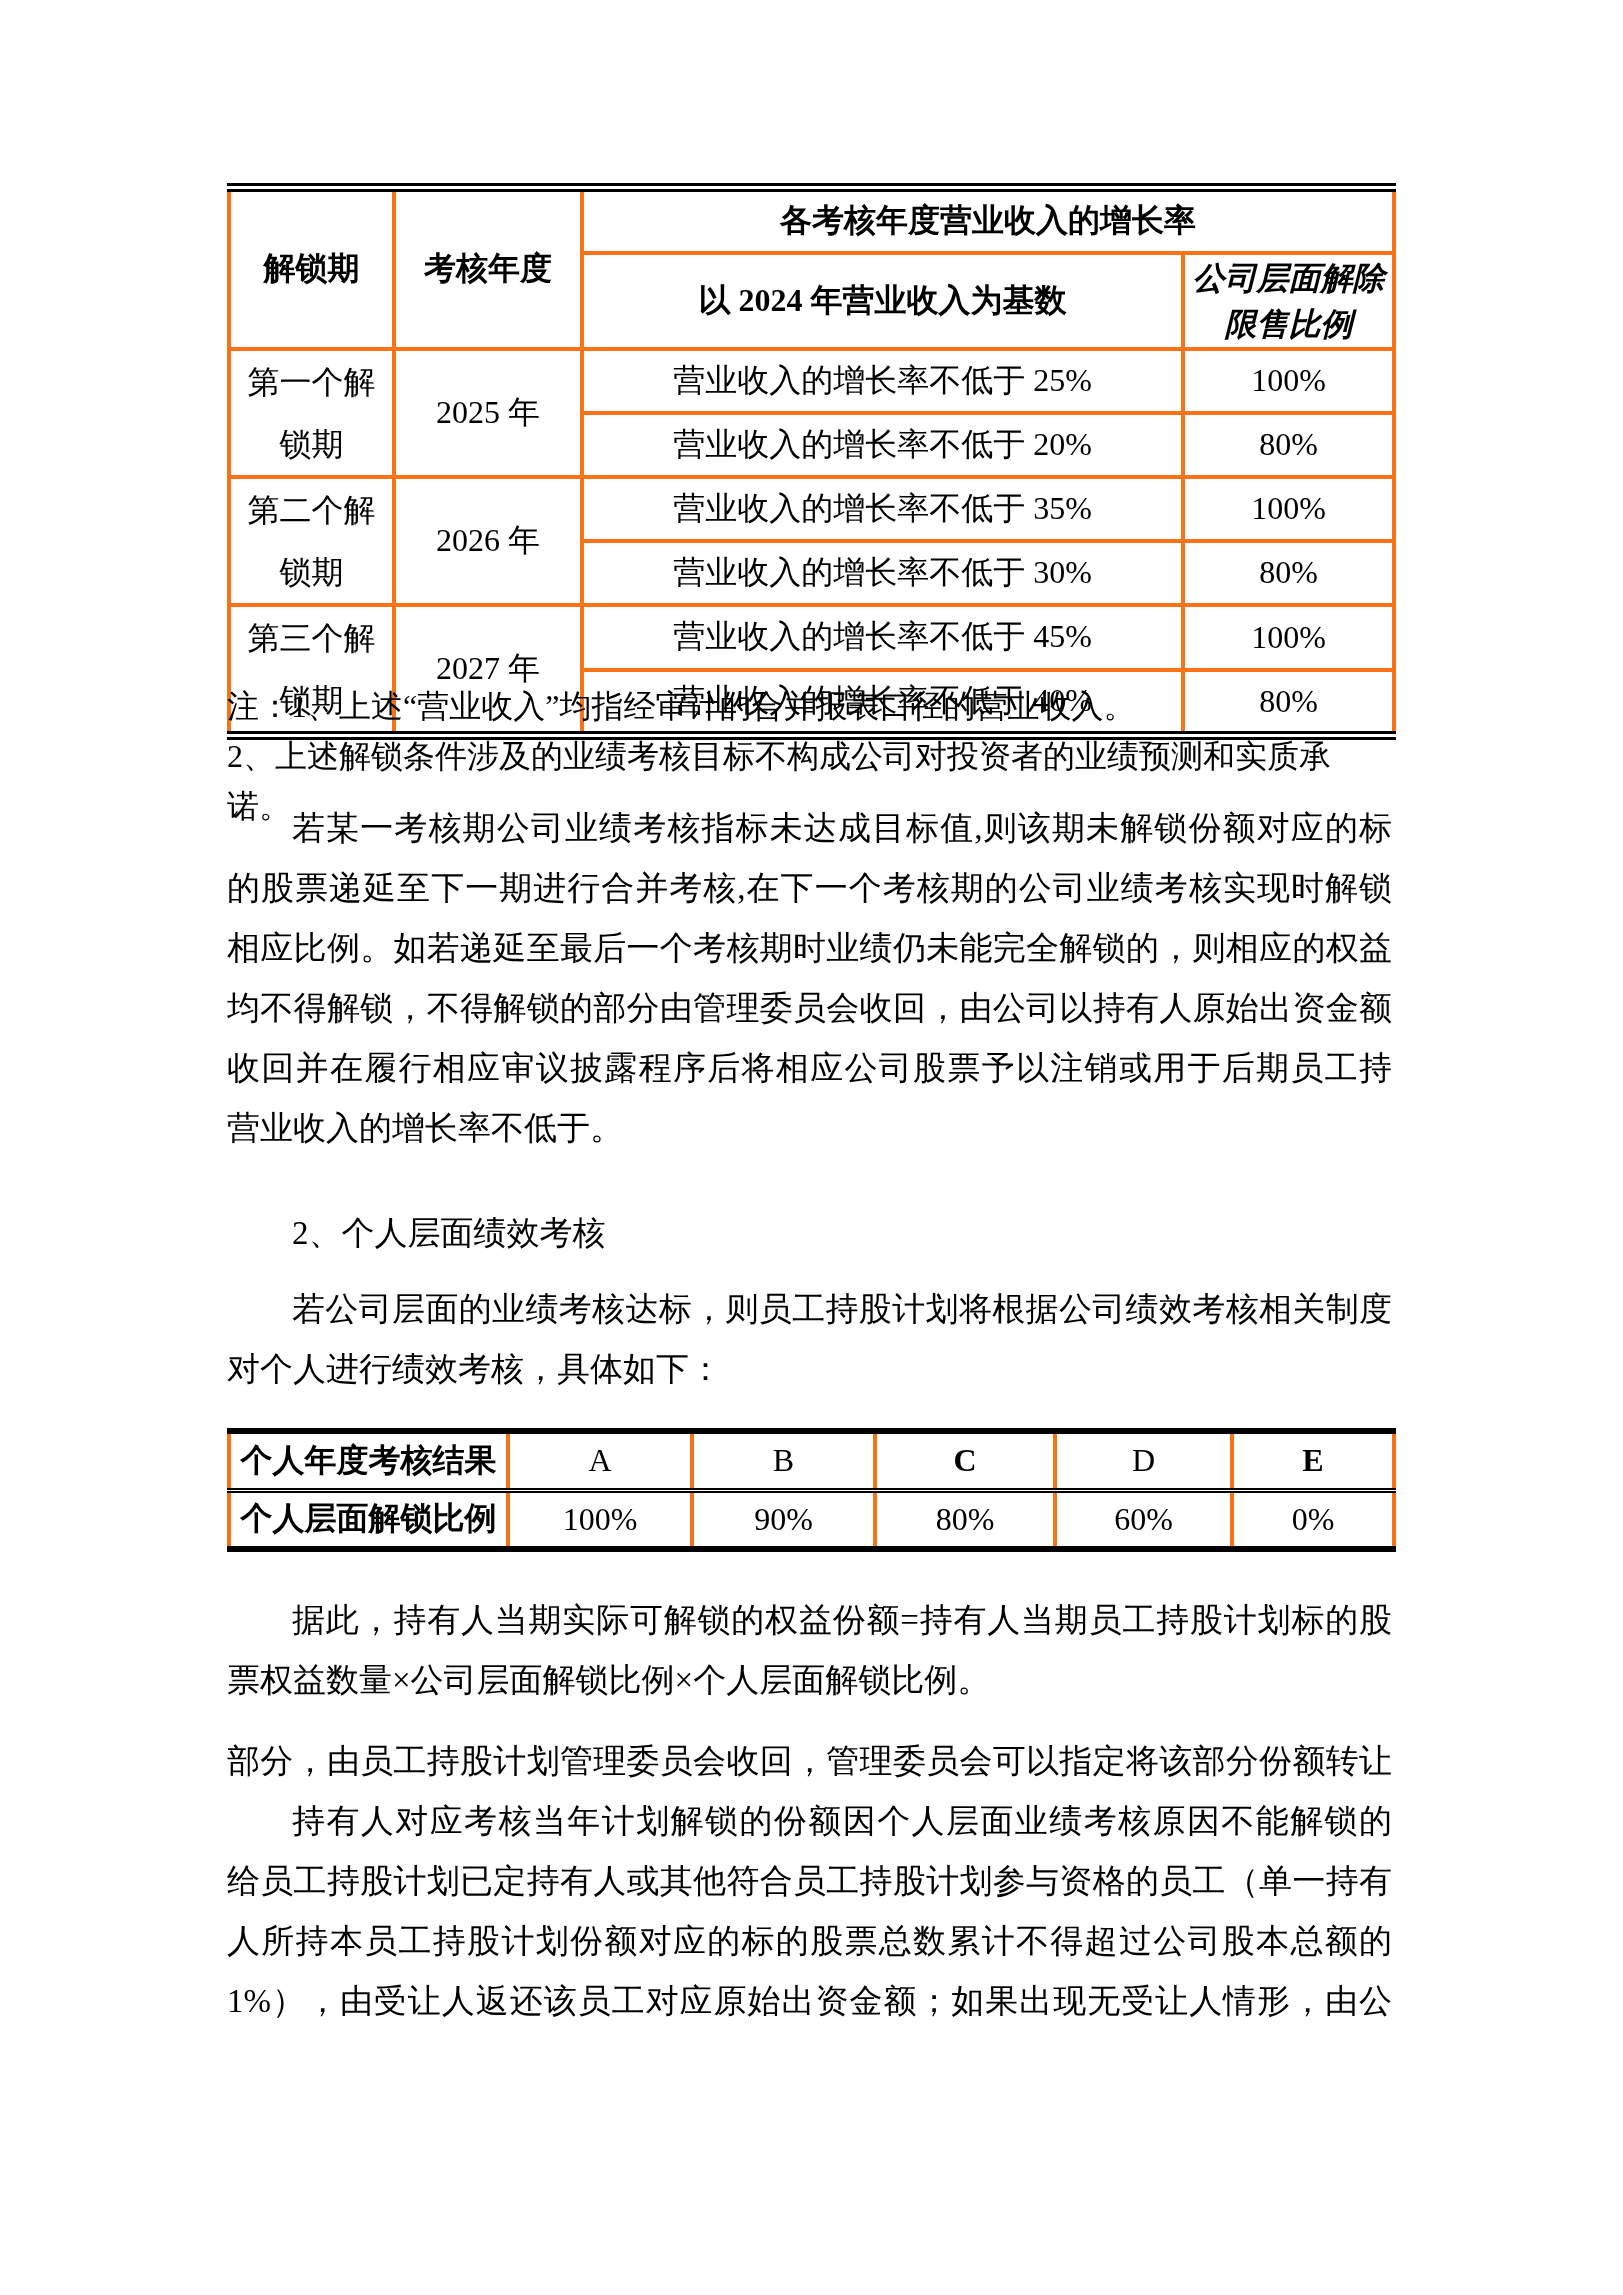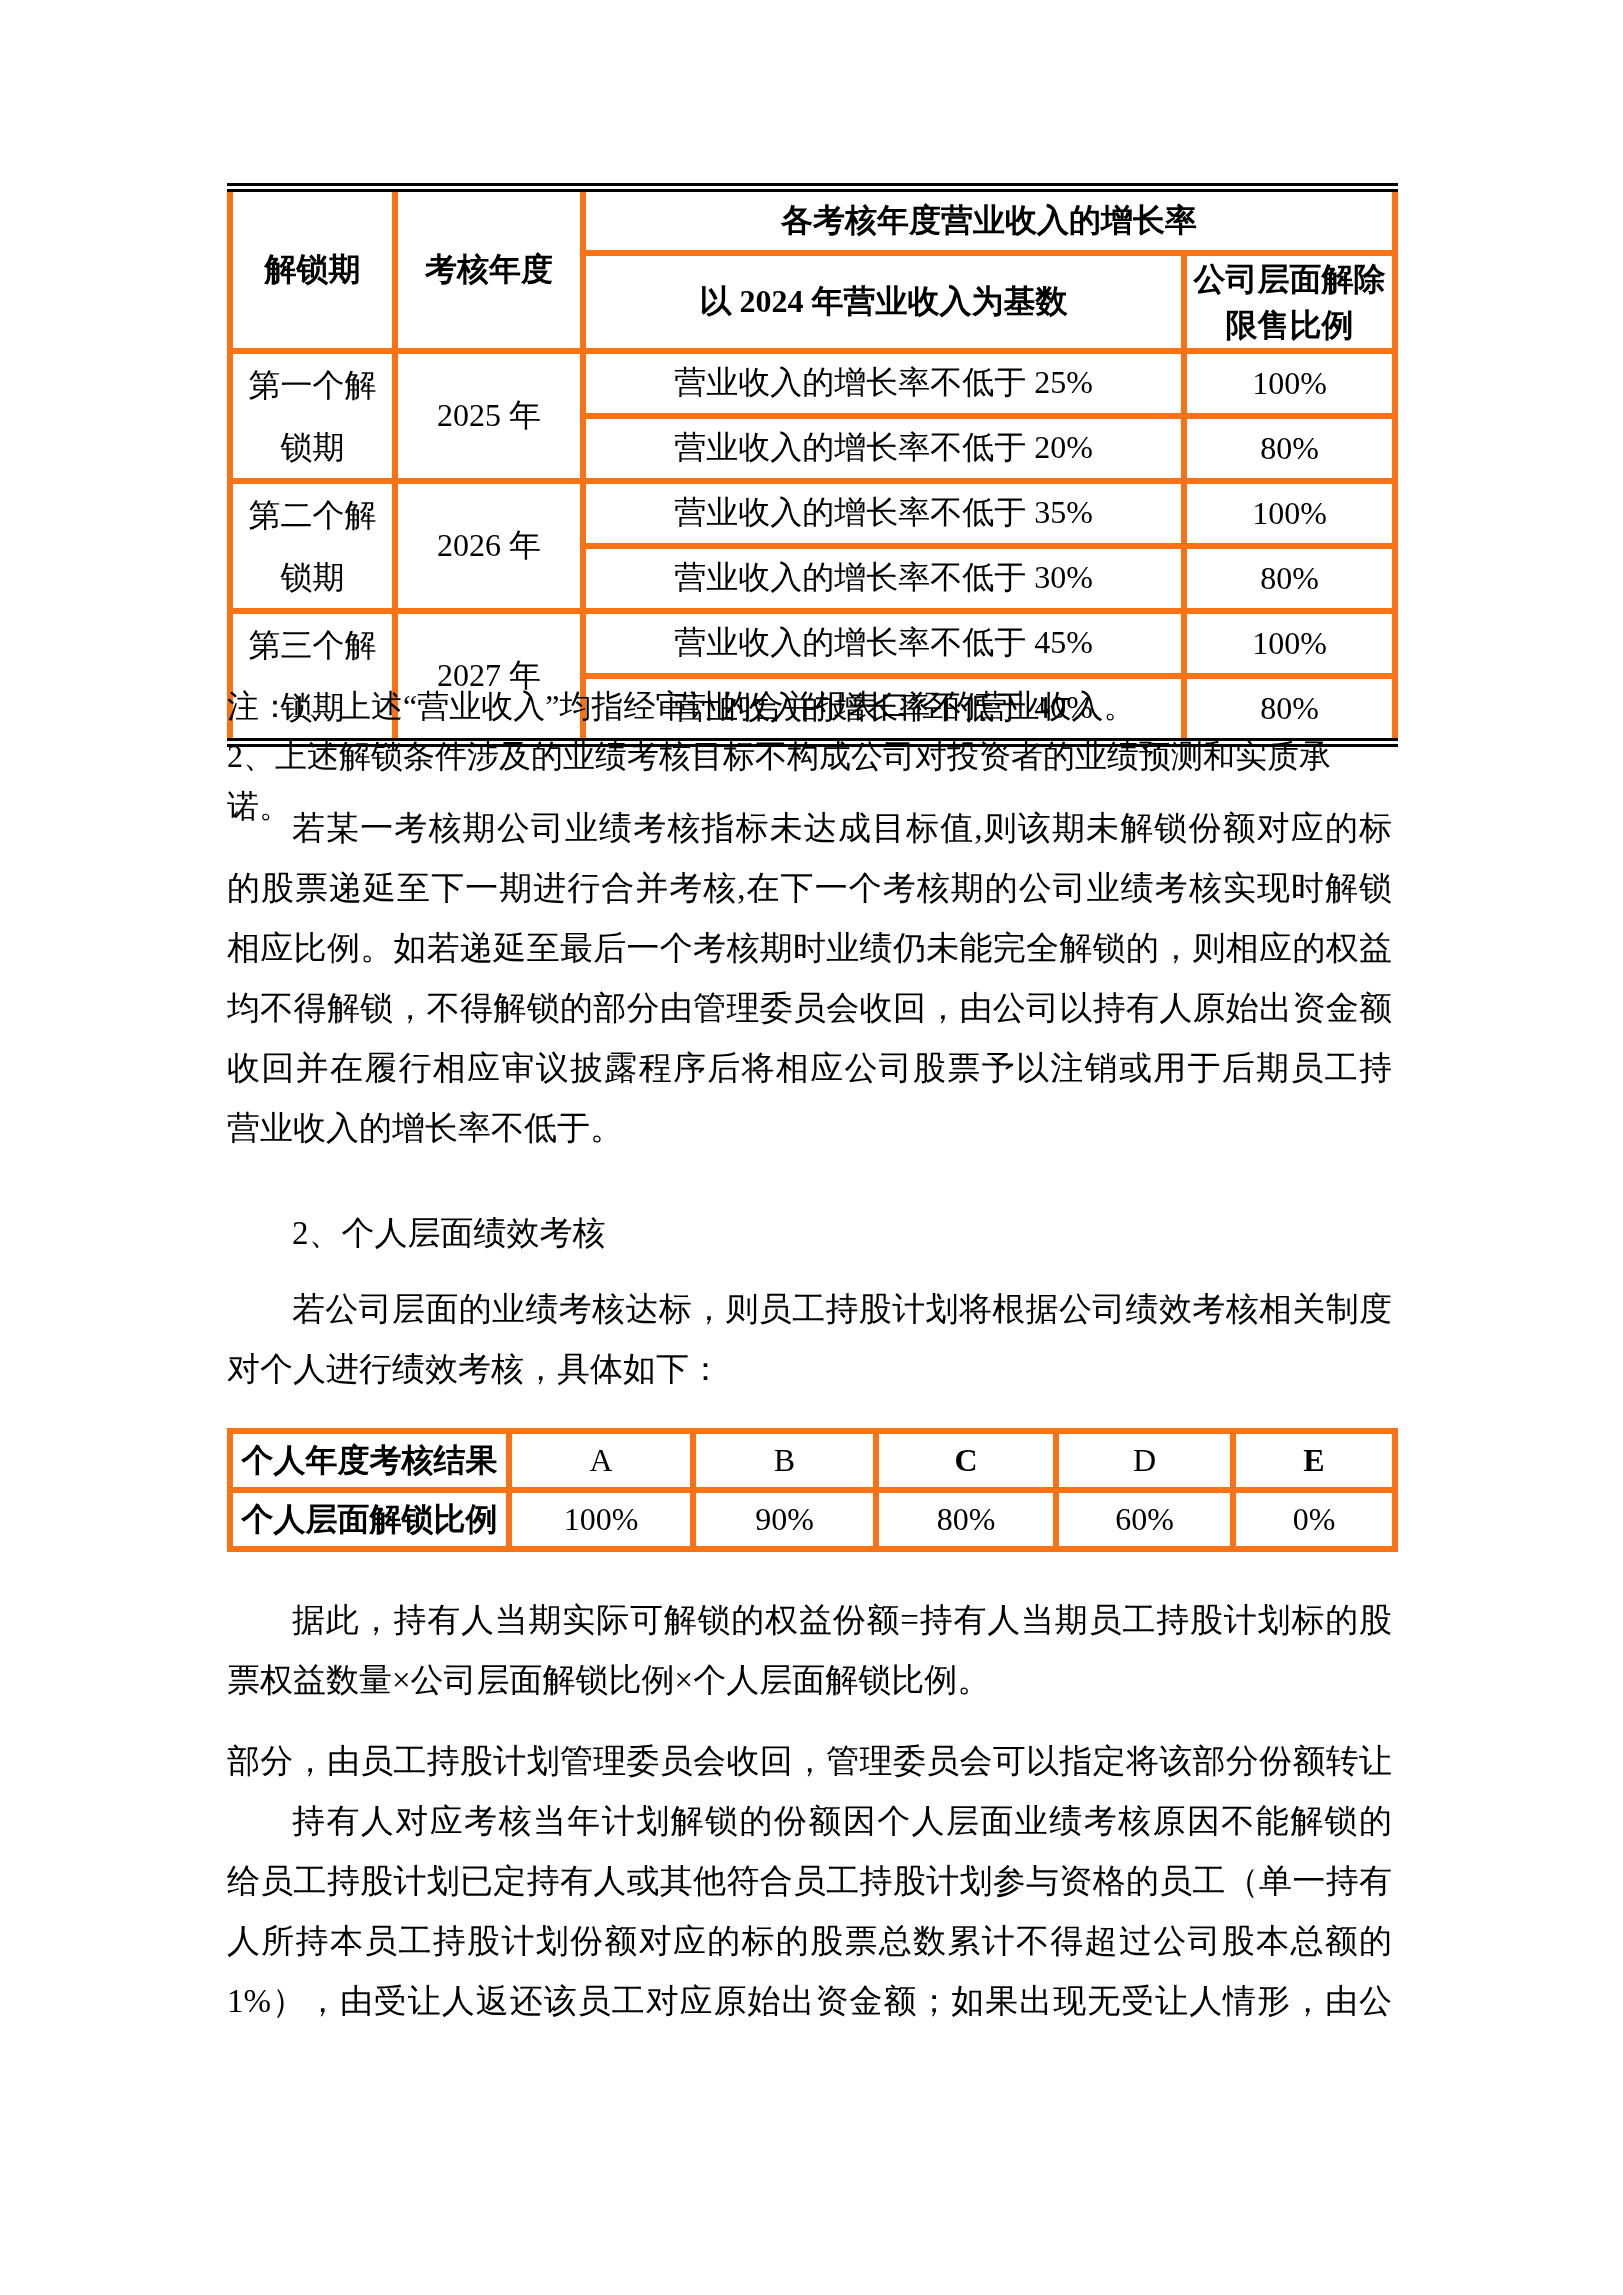--- a/index.html
+++ b/index.html
@@ -25,33 +25,33 @@
   .ind { text-indent: 65px; }
   .note-line {
     font-size: 32px;
     height: 50px;
     line-height: 50px;
     text-align: left;
   }
 
   
   table { border-collapse: collapse; table-layout: fixed; }
-  td { padding: 0; text-align: center; vertical-align: middle; font-size: 32px; border: 6px solid #f97316; }
+  td { padding: 0; text-align: center; vertical-align: middle; font-size: 32px; border: 4px solid #f97316; }
 
   .t1 { position: absolute; left: 227px; top: 183px; width: 1165px;
         border-top: 9.2px double #000; border-bottom: 9.2px double #000; }
   .t1 tr.h1 { height: 65px; }
   .t1 tr.h2 { height: 82px; }
   .t1 tr.dr { height: 52px; margin-left: 48px; }
   .th { font-weight: bold; }
   .hb { border-bottom: 3.3px solid #000; }
   .gb { border-bottom: 3.3px solid #000; }
   .ge td { border-bottom: 3.3px solid #000; }
   .pl { line-height: 62px; font-size: 32px; }
-  .hl { line-height: 46px; font-size: 32px; font-weight: bold; }
+  .hl { line-height: 46px; font-size: 32px; font-weight: bold; font-style: italic; }
 
   .t2 { position: absolute; left: 227px; top: 1428px; width: 1165px;
         border-top: 6.5px solid #000; border-bottom: 6.5px solid #000; }
   .t2 tr { height: 59px; }
   .t2 tr.r1 td { border-bottom: 5.2px double #000; }
   .lbl { font-weight: bold; }
   .bold { font-weight: bold; }
 </style>
 </head>
 <body>

